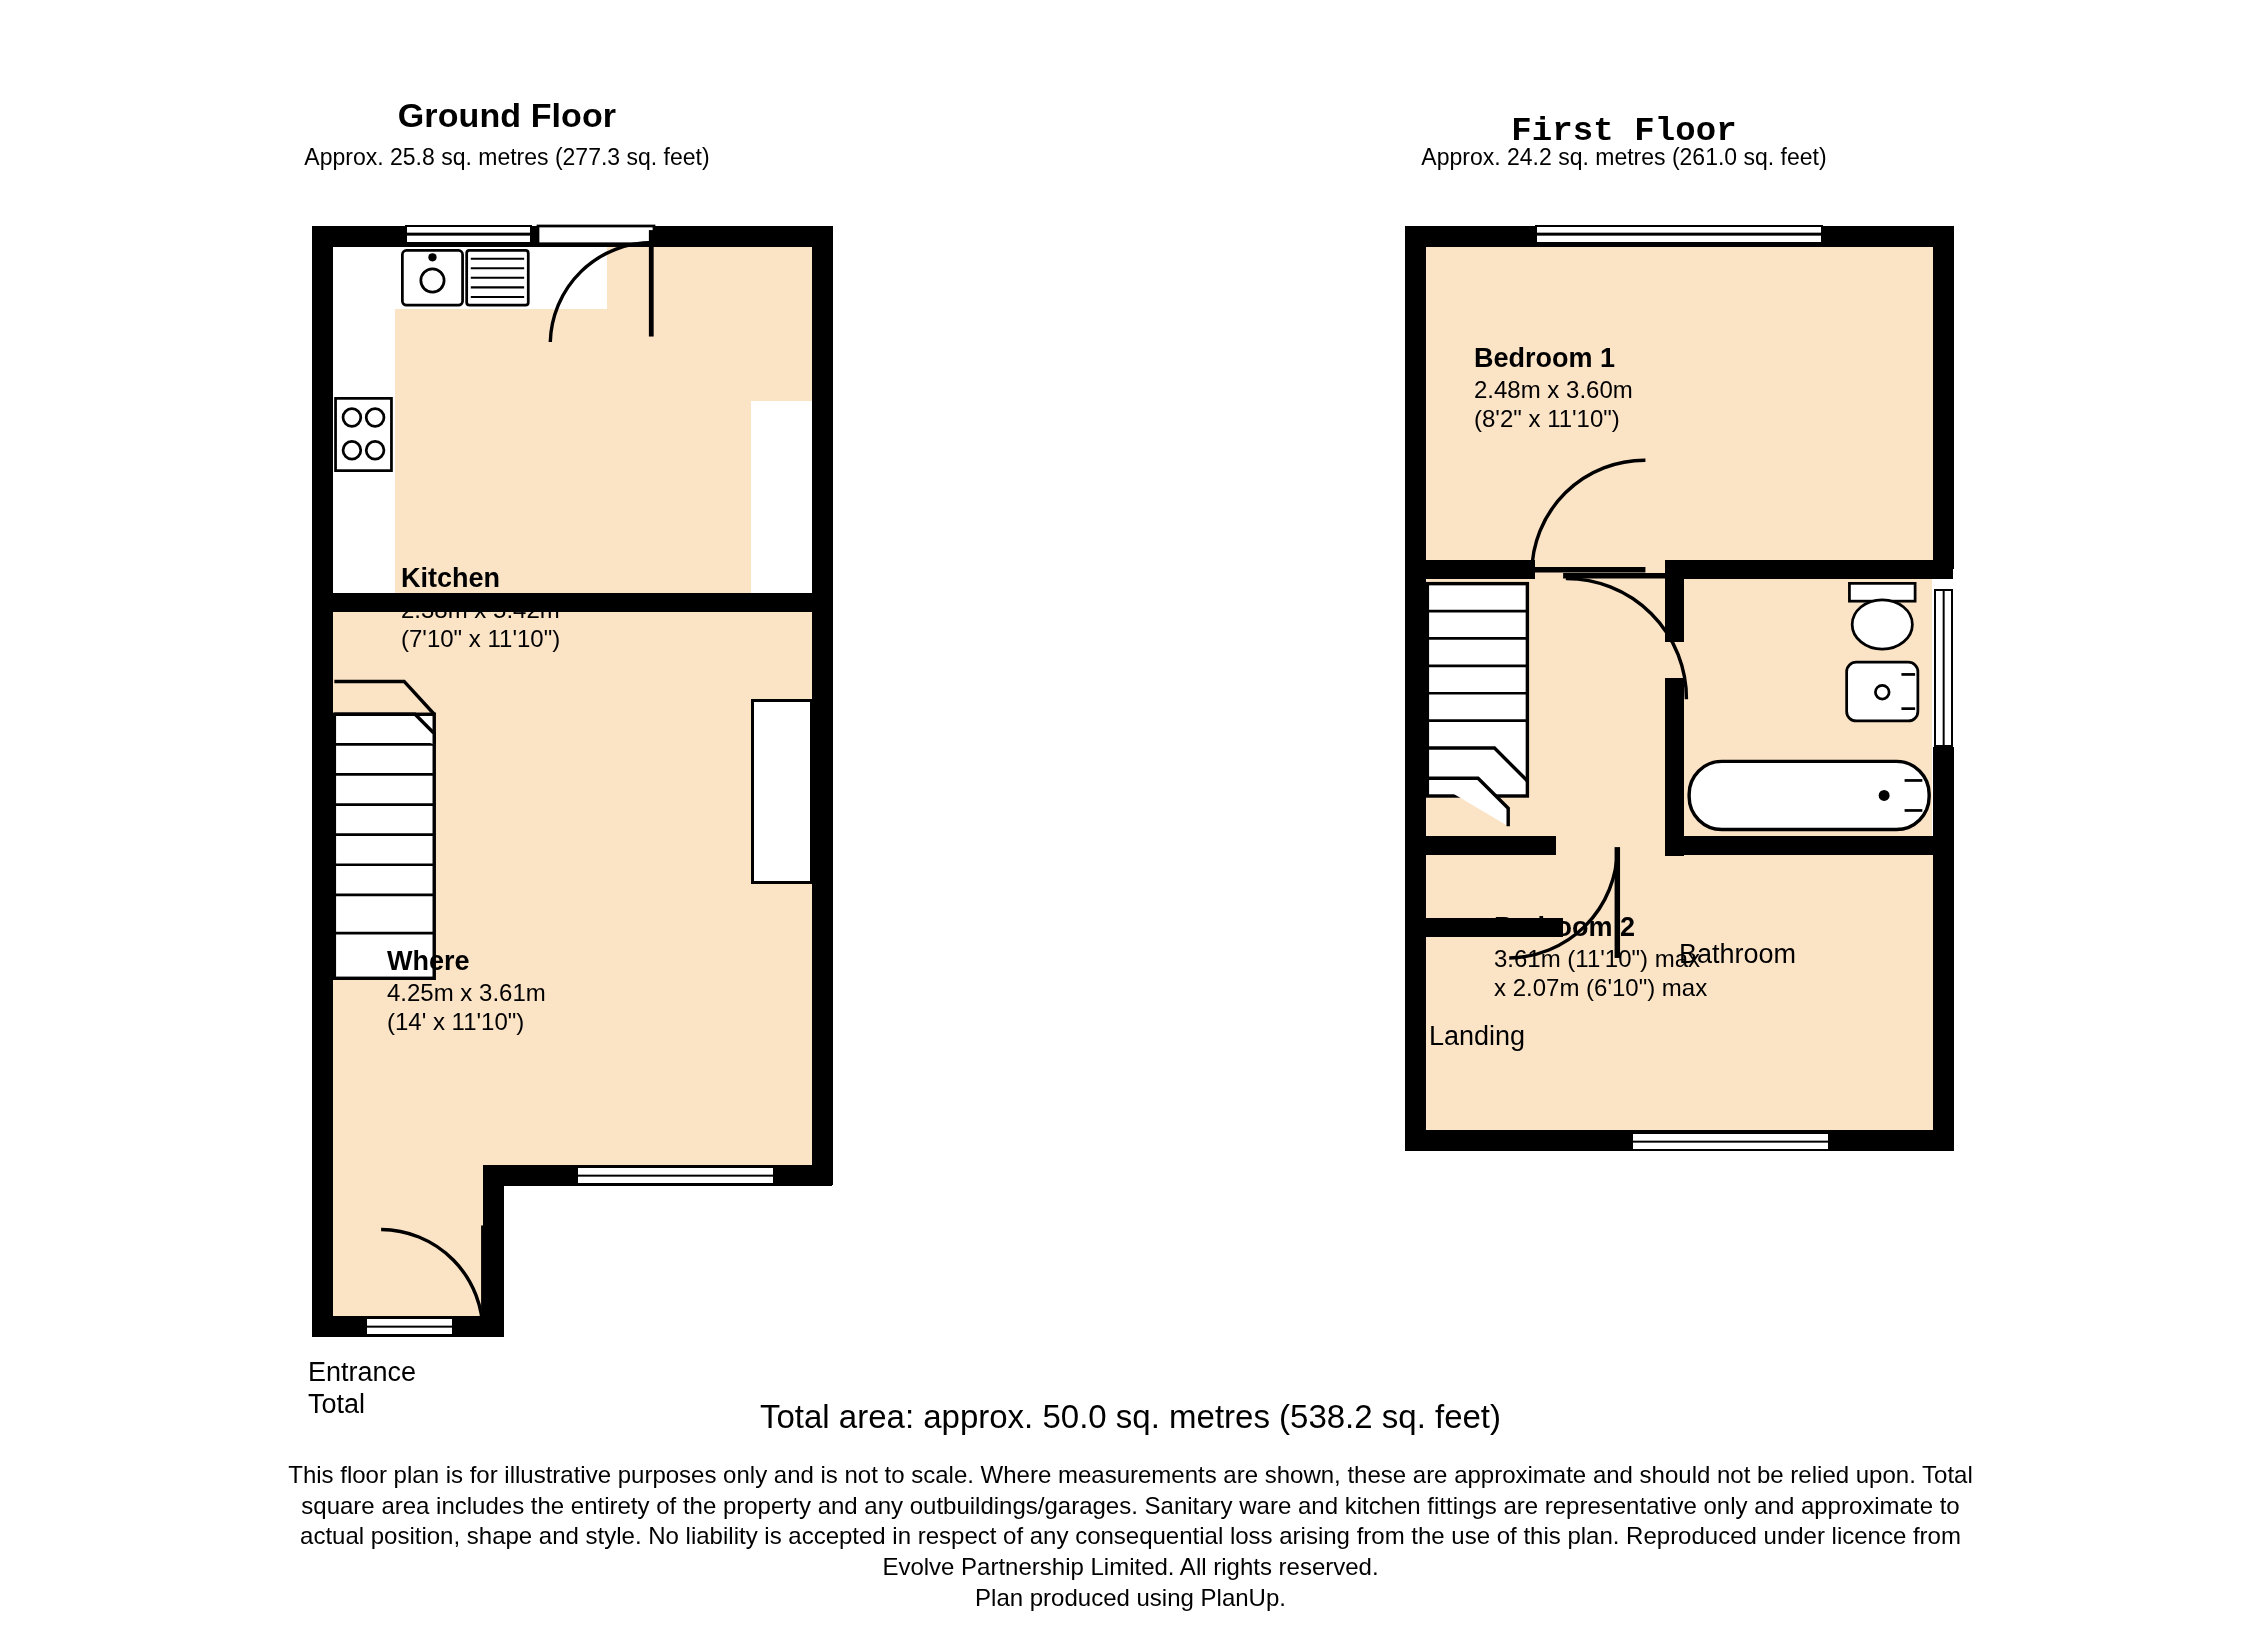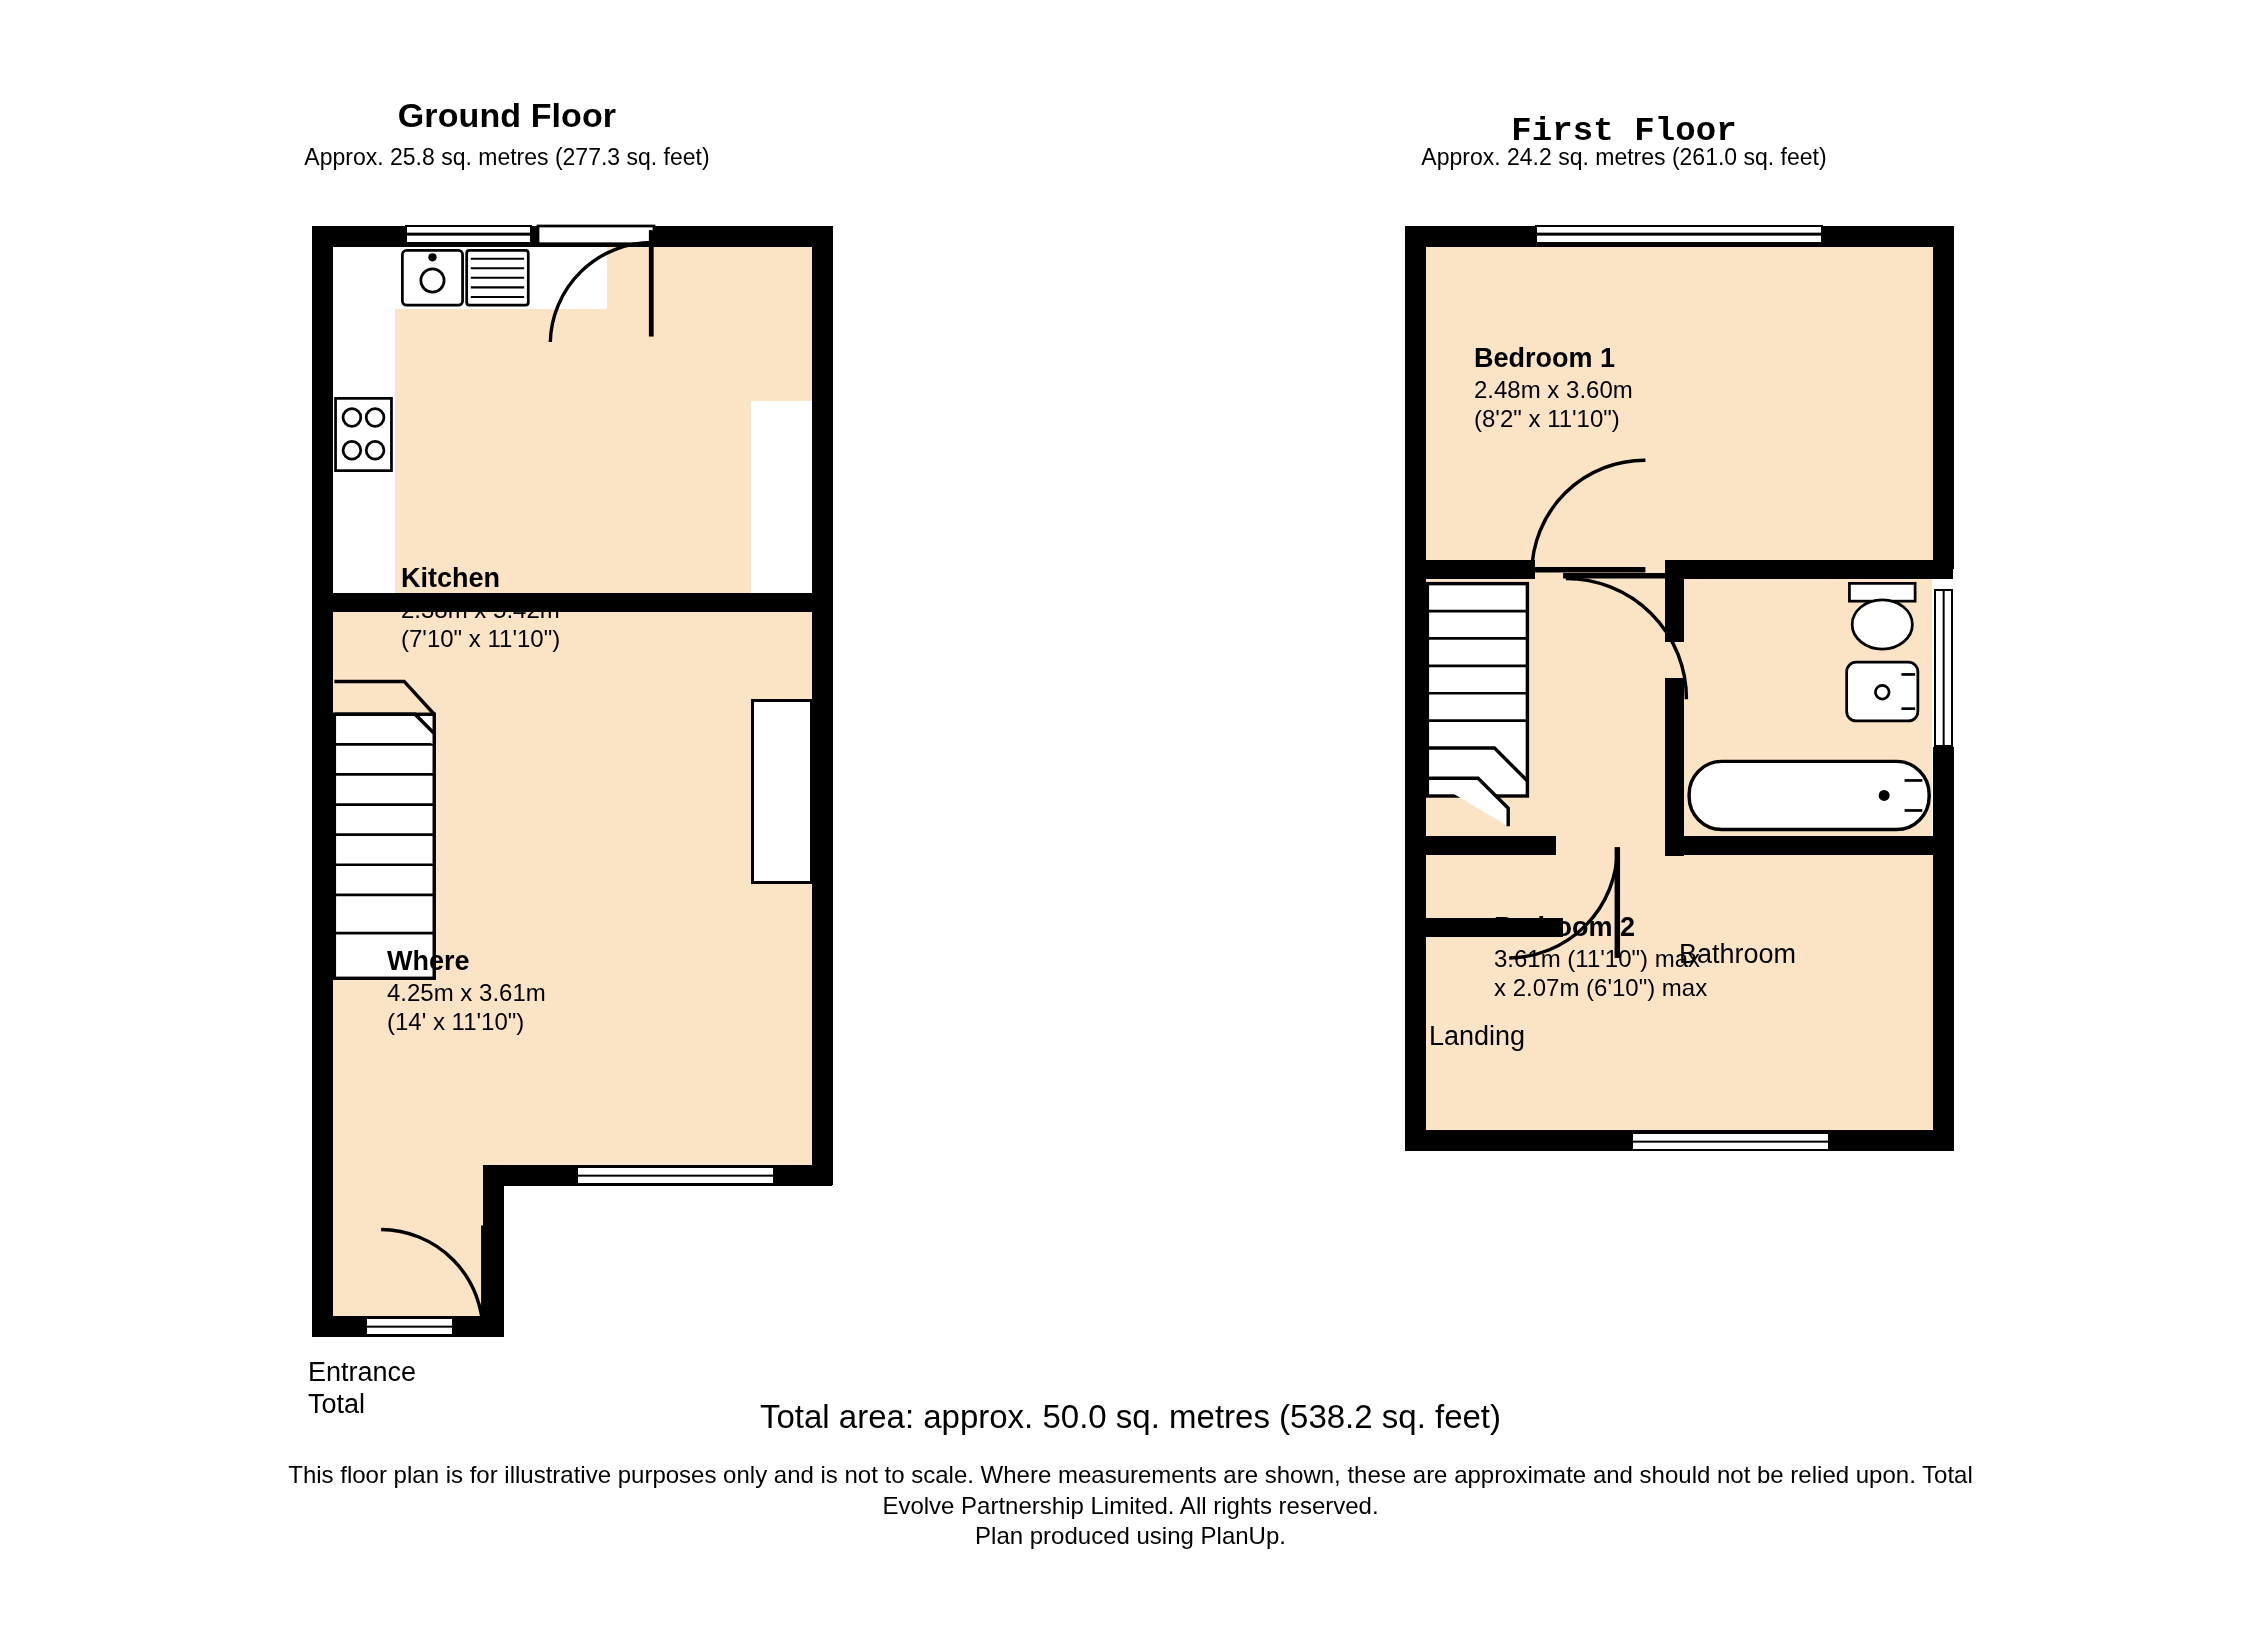--- a/index.html
+++ b/index.html
@@ -309,18 +309,20 @@
 
     <div class="small-label" style="left:274px; top:713px; width:247px;">Bathroom</div>
 
     <div class="small-label" style="left:24px; top:795px; width:247px;">Landing</div>
   </div>
 
   <div class="total-area" style="top:1398px;">Total area: approx.  50.0 sq. metres (538.2 sq. feet)</div>
 
   <div class="disclaimer" style="top:1460px;">
     <div>This floor plan is for illustrative purposes only and is not to scale.  Where measurements are shown, these are approximate and should not be relied upon. Total</div>
+    <div>square area includes the entirety of the property and any outbuildings/garages. Sanitary ware and kitchen fittings are representative only and approximate to</div>
+    <div>actual position, shape and style.  No liability is accepted in respect of any consequential loss arising from the use of this plan. Reproduced under licence from</div>
     <div>Evolve Partnership Limited. All rights reserved.</div>
     <div>Plan produced using PlanUp.</div>
   </div>
 
 </div>
 
 
 </body></html>

